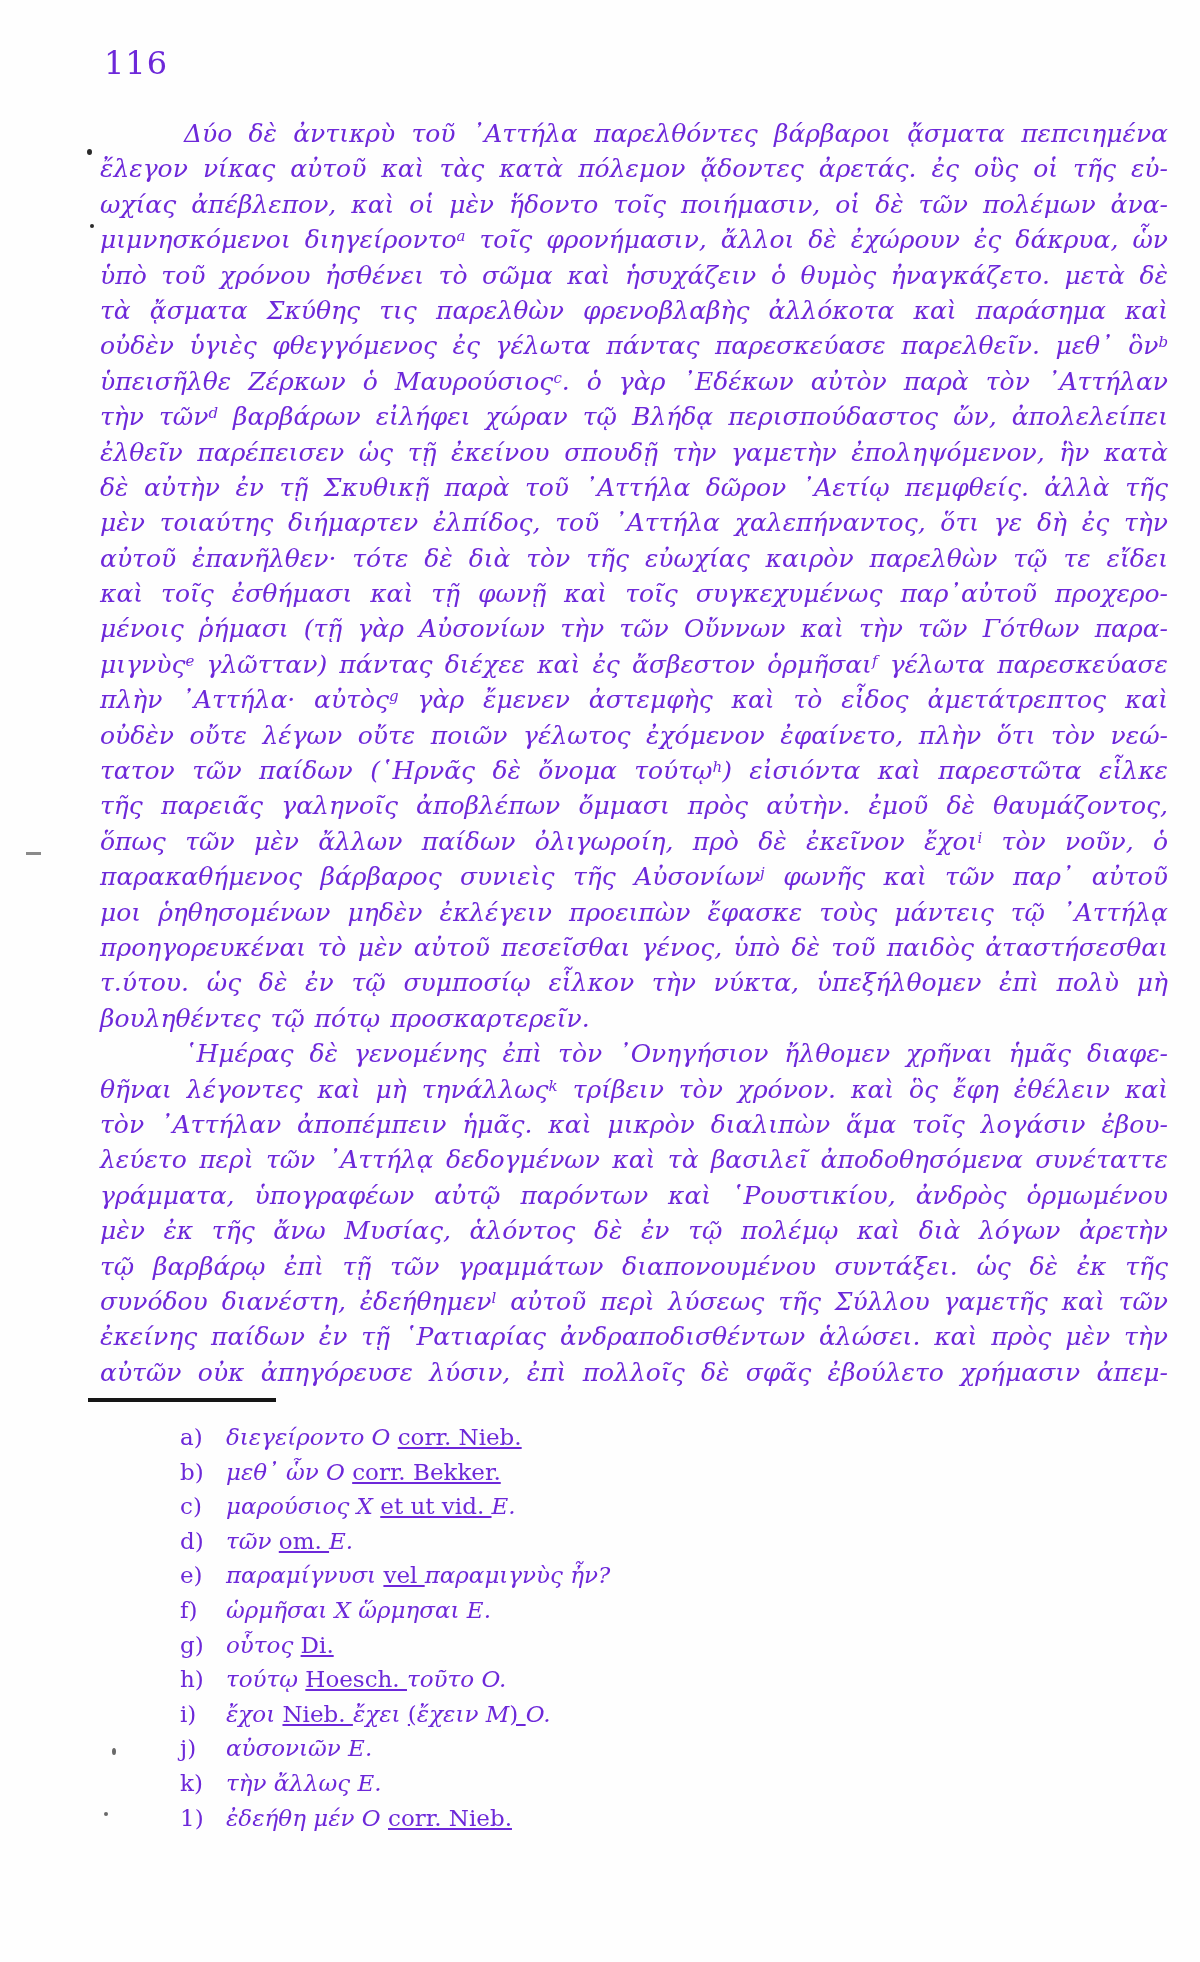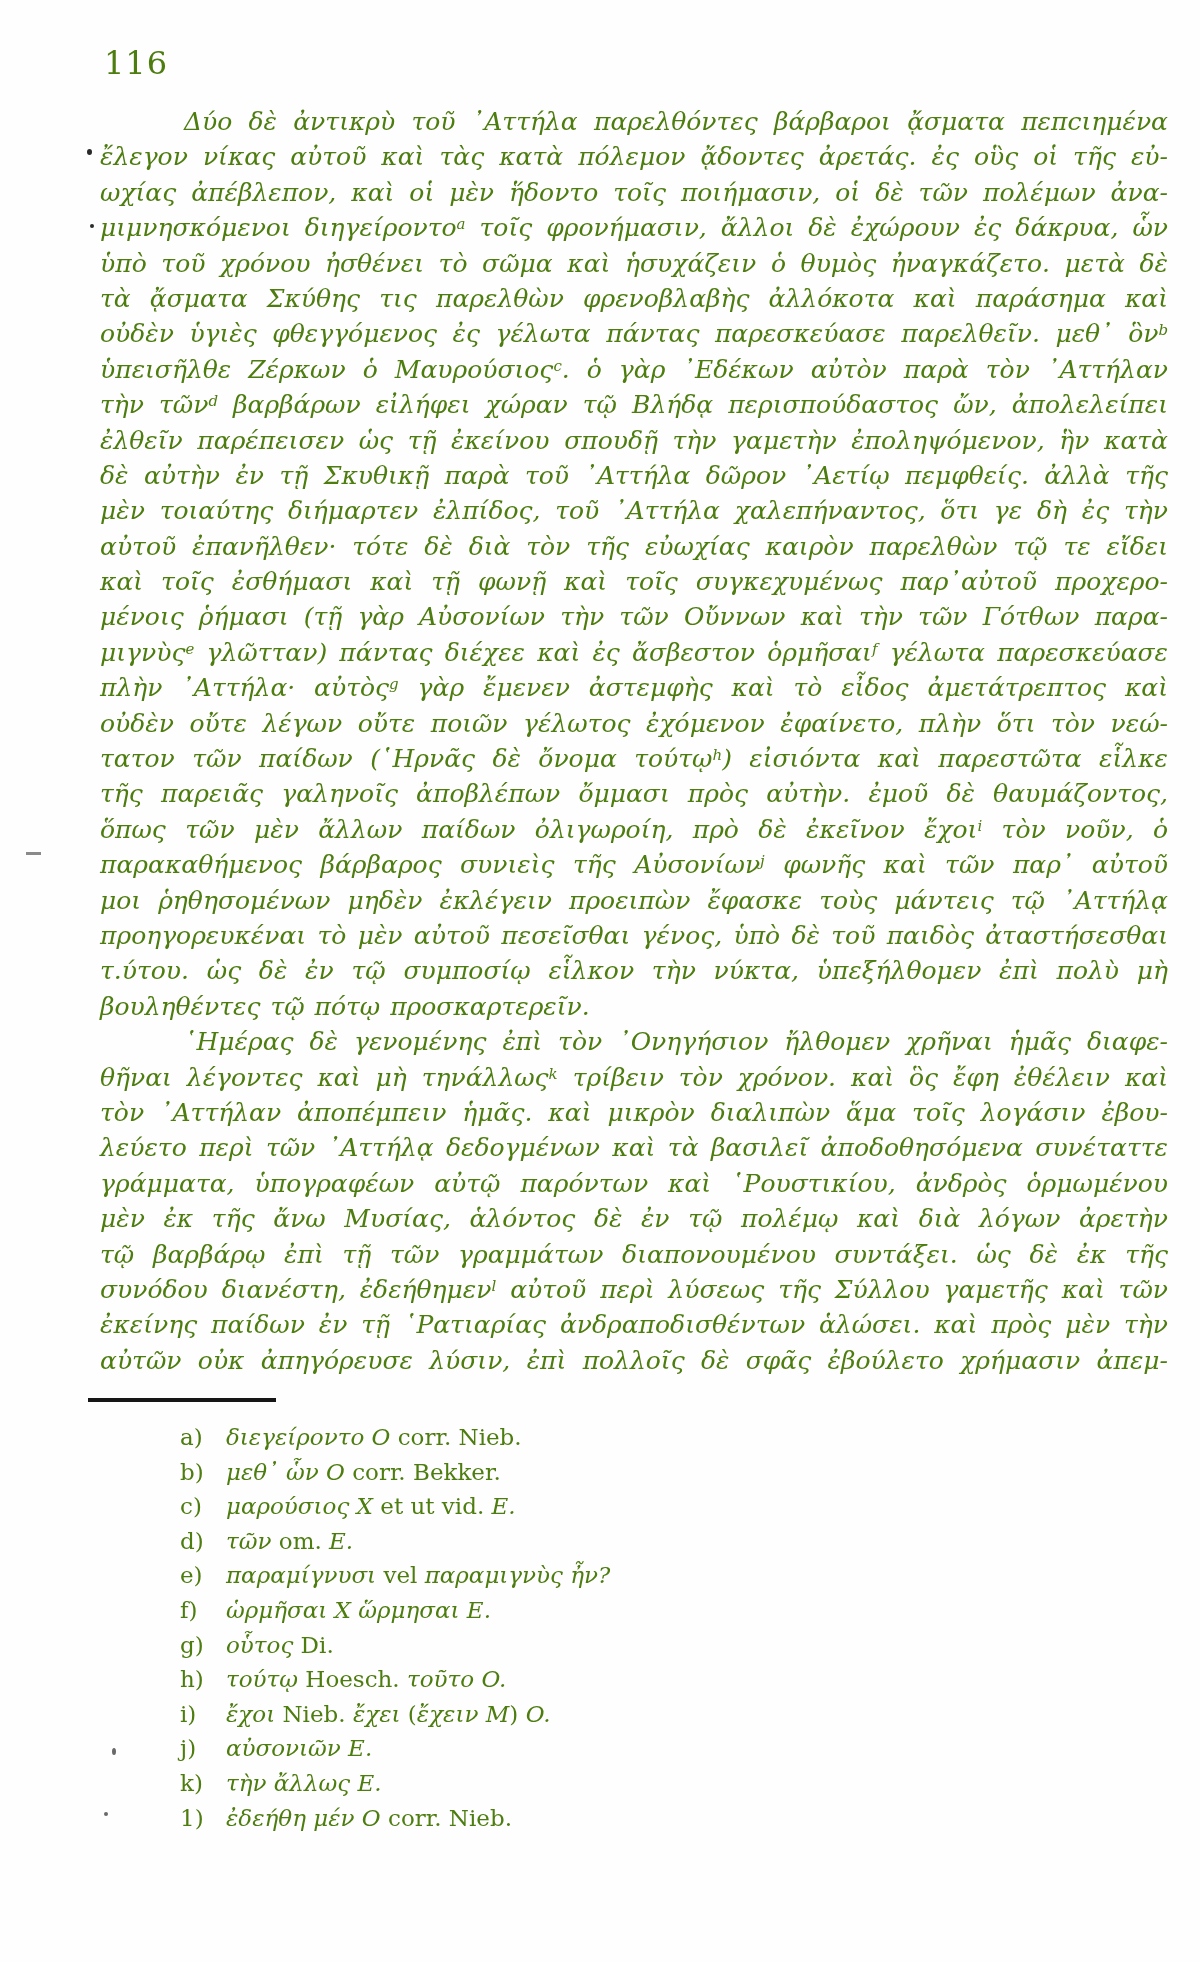--- a/index.html
+++ b/index.html
@@ -1,30 +1,30 @@
 <!DOCTYPE html>
 <html><head>
 <meta charset="utf-8">
 <style>
   html,body{margin:0;padding:0;background:#e8e8e8;}
   .page{
     position:relative;
     width:1200px;height:1962px;
     margin:0 auto;
     background:#fefefe;
-    color:#4d7c0f;
+    color:#6d28d9;
     font-family:"DejaVu Serif", serif;
     overflow:hidden;
   }
   .pagenum{
     position:absolute;left:104px;top:44px;
     font-size:32px;font-style:normal;letter-spacing:1px;
   }
   .textblock{
-    position:absolute;left:100px;top:104px;width:1068px;
+    position:absolute;left:100px;top:116px;width:1068px;
   }
   .paragraph{margin:0;padding:0;}
   .tline{
     font-style:italic;
     font-size:25px;
     line-height:35.4px;
     height:35.4px;
     text-align:justify;
     text-align-last:justify;
     word-spacing:2px;
@@ -49,21 +49,21 @@
     font-size:23px;
     line-height:34.6px;
     height:34.6px;
     white-space:nowrap;
   }
   .fnlabel{
     display:inline-block;width:46px;
     font-style:normal;
   }
   .fn .it{font-style:italic;}
-  .fn .rm{font-style:normal;}
+  .fn .rm{font-style:normal;text-decoration:underline;}
   
   .art{position:absolute;background:#2a2a2a;}
   .art.round{border-radius:50%;}
 </style>
 </head>
 <body>
 
 <div class="page">
 
   <div class="pagenum">116</div>

